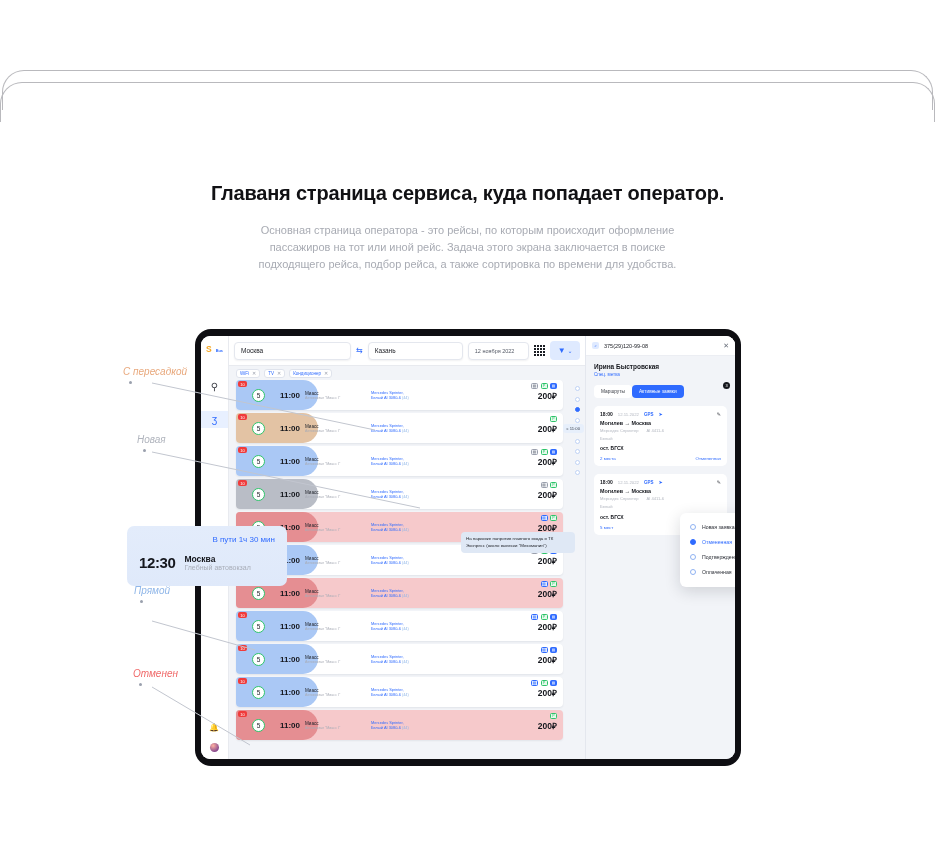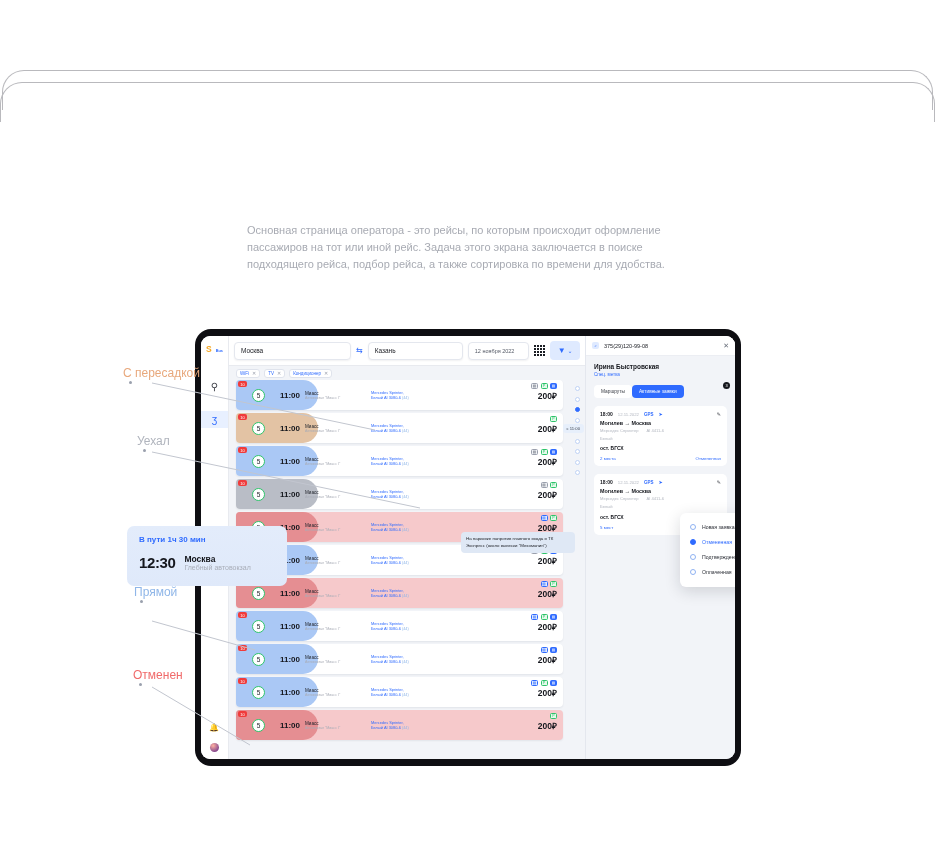--- a/index.html
+++ b/index.html
@@ -16,21 +16,21 @@
   .frame-outline { position: absolute; border: 1px solid #b9b9bd; border-bottom: none;
     border-radius: 22px 22px 0 0; background: transparent; }
   .frame-a { left: 2px; top: 70px; width: 931px; height: 40px; }
   .frame-b { left: 0px;  top: 82px; width: 935px; height: 40px; }
 
   
   .home-link { position: absolute; left: 0; top: 135px; width: 935px; text-align: center;
     font-size: 13px; color: #2f6bff; }
   .headline { position: absolute; left: 0; top: 182px; width: 935px; text-align: center;
     font-size: 20px; font-weight: bold; color: #111114; letter-spacing: -0.2px; }
-  .subcopy { position: absolute; left: 247px; top: 222px; width: 441px; text-align: left;
+  .subcopy { position: absolute; left: 247px; top: 222px; width: 441px; text-align: center;
     font-size: 11px; line-height: 1.55; color: #a8abb3; }
 
   
   .device { position: absolute; left: 195px; top: 329px; width: 546px; height: 437px;
     background: #0e0e12; border-radius: 16px; padding: 7px 6px; }
   .screen { position: relative; width: 100%; height: 100%; background: #f2f4f8;
     border-radius: 9px; overflow: hidden; display: flex; }
 
   
   .rail { width: 28px; background: #ffffff; border-right: 1px solid #e8eaef;
@@ -148,54 +148,55 @@
     border-radius: 6px; box-shadow: 0 4px 16px rgba(20,25,40,.16); padding: 7px 0; z-index: 30; }
   .dopt { height: 15px; display: flex; align-items: center; gap: 6px; padding: 0 10px; font-size: 5.2px; color: #2b2e36; }
   .dopt .rad { width: 6px; height: 6px; border-radius: 50%; border: 1px solid #8fb2f2; background: #fff; flex-shrink: 0; }
   .dopt.sel { color: #2f6bff; }
   .dopt.sel .rad { background: #2f6bff; border-color: #2f6bff; }
 
   
   .overlay { position: absolute; left: 127px; top: 526px; width: 160px; height: 60px;
     background: linear-gradient(180deg, #e3ecfb 0%, #dfe9fa 100%); border-radius: 7px;
     padding: 9px 12px; z-index: 40; }
-  .ov-top { font-size: 8px; font-weight: bold; color: #2f6bff; }
+  .ov-top { font-size: 8px; font-weight: normal; color: #2f6bff; text-align: right; }
   .ov-bot { margin-top: 10px; display: flex; align-items: flex-start; gap: 9px; }
   .ov-time { font-size: 15px; font-weight: bold; color: #15171d; letter-spacing: -.4px; }
   .ov-city { font-size: 8.5px; font-weight: bold; color: #15171d; }
   .ov-sub { font-size: 7px; color: #a8adb8; }
 
   
-  .ann { position: absolute; font-size: 12px; z-index: 45; }
+  .ann { position: absolute; font-size: 10px; z-index: 45; font-style: italic; }
   .ann .nub { position: absolute; width: 3px; height: 3px; border-radius: 50%; background: #9aa0ad; }
   svg.leaders { position: absolute; left: 0; top: 0; width: 935px; height: 866px;
     pointer-events: none; z-index: 12; }
 </style>
 </head>
 <body>
 
 <div class="page">
 
   <div class="frame-outline frame-a"></div>
   <div class="frame-outline frame-b"></div>
 
+  <div class="headline">Главаня страница сервиса, куда попадает оператор.</div>
   <div class="subcopy">Основная страница оператора - это рейсы, по которым происходит оформление пассажиров на тот или иной рейс. Задача этого экрана заключается в поиске подходящего рейса, подбор рейса, а также сортировка по времени для удобства.</div>
 
   <svg class="leaders">
     <line x1="152" y1="383" x2="375" y2="430" stroke="#c2c6cf" stroke-width="1"></line>
     <line x1="152" y1="452" x2="420" y2="508" stroke="#c2c6cf" stroke-width="1"></line>
     <line x1="152" y1="621" x2="255" y2="650" stroke="#c2c6cf" stroke-width="1"></line>
     <line x1="152" y1="687" x2="250" y2="745" stroke="#c2c6cf" stroke-width="1"></line>
   </svg>
 
   <div class="ann" style="left:123px; top:366px; color:#e8a87c;">
     <span>С пересадкой</span><i class="nub" style="left:6px; top:15px;"></i>
   </div>
   <div class="ann" style="left:137px; top:434px; color:#b0b4bd;">
-    <span>Уехал</span><i class="nub" style="left:6px; top:15px;"></i>
+    <span>Новая</span><i class="nub" style="left:6px; top:15px;"></i>
   </div>
   <div class="ann" style="left:134px; top:585px; color:#8fb6e8;">
     <span>Прямой</span><i class="nub" style="left:6px; top:15px;"></i>
   </div>
   <div class="ann" style="left:133px; top:668px; color:#f06a6a;">
     <span>Отменен</span><i class="nub" style="left:6px; top:15px;"></i>
   </div>
 
   <div class="device">
     <div class="screen">

